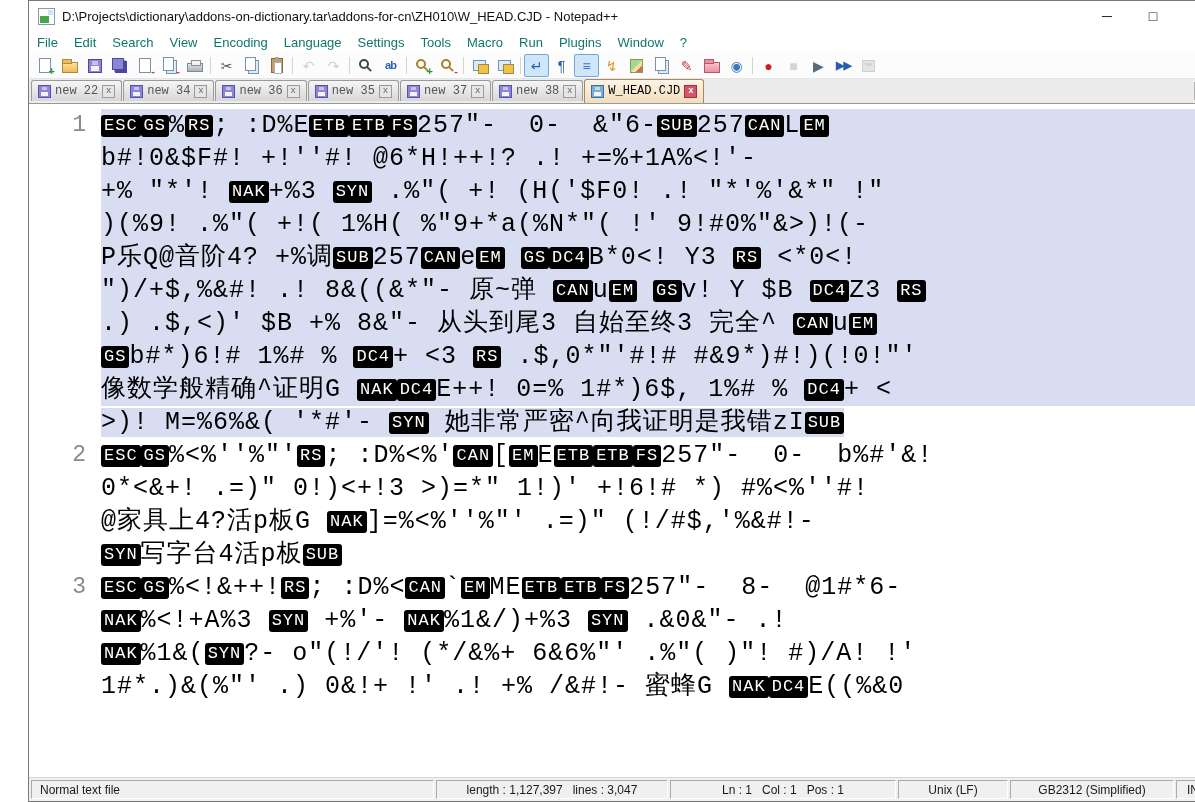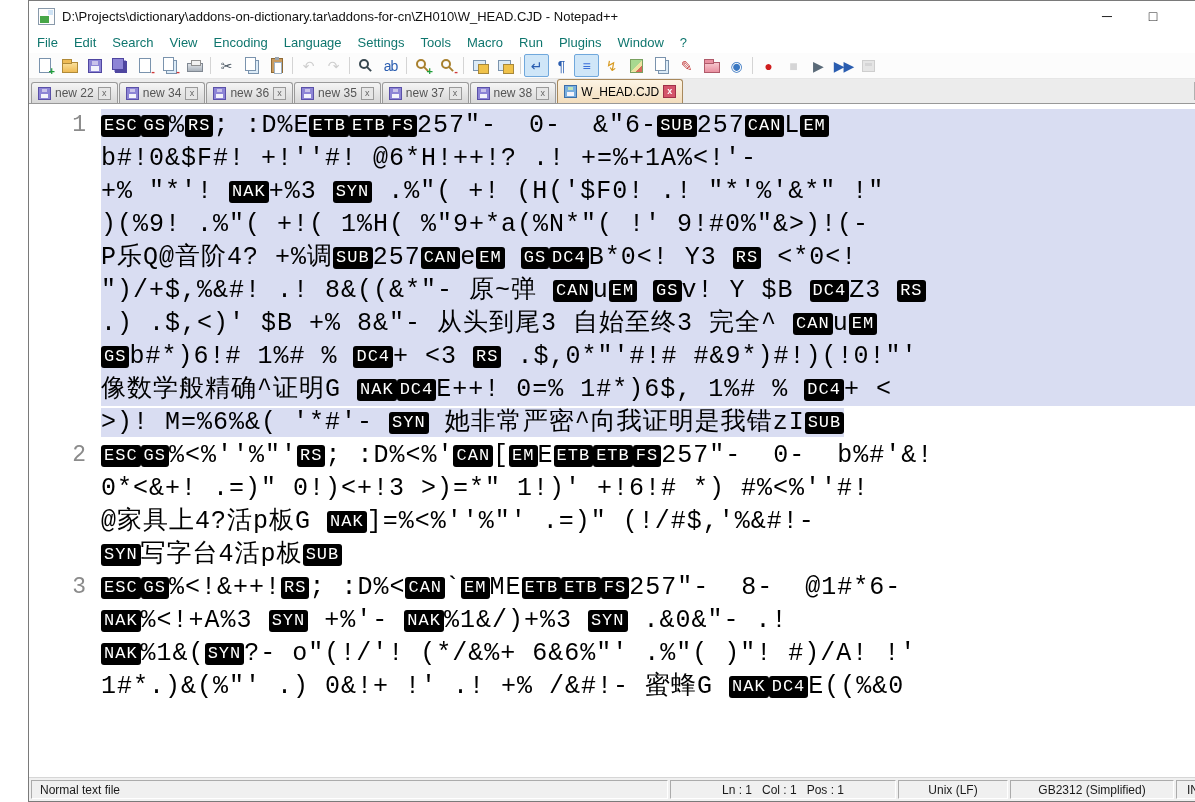--- a/index.html
+++ b/index.html
@@ -22,21 +22,21 @@
   .menu-item { padding:2px 8px; color:#0f766e; white-space:nowrap; }
   .menu-x { margin-left:auto; padding:0 12px; font-size:13px; font-weight:bold; color:#333; }
 
   
   .toolbar { height:26px; flex:none; display:flex; align-items:center; padding:0 3px; background:#fcfcfc; border-bottom:1px solid #e6e6e6; }
   .tb { width:25px; height:23px; display:flex; align-items:center; justify-content:center; position:relative; border:1px solid transparent; border-radius:2px; margin:0; }
   .tb.active { background:#cfe6f8; border-color:#70a8dc; }
   .tb.disabled { opacity:.42; filter:grayscale(.9); }
   .tb-sep { width:1px; height:17px; background:#d4d4d4; margin:0 3px; flex:none; }
   .tb .g { font-size:14px; line-height:1; }
-  .tb .g.small { font-size:14px; letter-spacing:-1px; }
+  .tb .g.small { font-size:11px; letter-spacing:-1px;font-weight:bold; }
   .tb .bdg { position:absolute; right:1px; bottom:-1px; font-size:11px; font-weight:bold; line-height:1; }
   .ic { display:block; position:relative; }
   .k-page { width:12px; height:15px; background:#fff; border:1px solid #7a93ad; }
   .k-page2 { width:11px; height:14px; background:#fff; border:1px solid #7a93ad; box-shadow:3px 3px 0 -1px #dcebf7, 3px 3px 0 0 #7a93ad; margin-right:3px; margin-bottom:3px; }
   .k-folder { width:16px; height:11px; background:linear-gradient(#fbe09a,#eebb55); border:1px solid #b08a38; margin-top:3px; }
   .k-folder::before { content:""; position:absolute; top:-4px; left:-1px; width:8px; height:3px; background:#eebb55; border:1px solid #b08a38; }
   .k-pinkfolder { width:16px; height:11px; background:linear-gradient(#f7c6cd,#e890a0); border:1px solid #b05a6a; margin-top:3px; }
   .k-pinkfolder::before { content:""; position:absolute; top:-4px; left:-1px; width:8px; height:3px; background:#e890a0; border:1px solid #b05a6a; }
   .k-floppy { width:14px; height:14px; background:#8d85d6; border:1px solid #4f46a0; }
   .k-floppy::before { content:""; position:absolute; left:2px; right:2px; bottom:1px; height:5px; background:#f3f3fb; }
@@ -50,21 +50,21 @@
   .k-mag { width:10px; height:10px; border:2px solid currentColor; border-radius:50%; margin:0 3px 3px 0; }
   .k-mag::after { content:""; position:absolute; width:2px; height:6px; background:currentColor; right:-3px; bottom:-5px; transform:rotate(-45deg); }
   .k-sync { width:13px; height:11px; background:#dceaf5; border:1px solid #7a93ad; }
   .k-sync::after { content:""; position:absolute; right:-4px; bottom:-4px; width:9px; height:8px; background:#f0c24a; border:1px solid #a8883a; }
   .k-map { width:13px; height:14px; border:1px solid #7aa060; background:linear-gradient(135deg,#a8d890 48%,#ece4a2 48%, #ece4a2 70%, #d86a5a 70%); }
   .k-block { width:13px; height:12px; background:#c2c7ce; border:1px solid #8a9099; }
   .k-block::before { content:""; position:absolute; left:2px; top:2px; right:2px; height:3px; background:#9aa2ac; }
 
   
   .tabbar { height:25px; flex:none; background:#ececec; display:flex; align-items:flex-end; border-bottom:1px solid #989898; position:relative; }
-  .tabs { display:flex; align-items:flex-end; height:25px; padding-left:2px; }
+  .tabs { display:flex; align-items:center; height:25px; padding-left:2px;font-family:Liberation Mono, monospace; }
   .tab { height:21px; display:flex; align-items:center; gap:4px; padding:0 6px; margin-right:1px; background:linear-gradient(#f5f5f5,#d7d7d7); border:1px solid #9a9a9a; border-bottom:none; border-radius:3px 3px 0 0; font-size:12px; color:#555; white-space:nowrap; }
   .tab.active { height:24px; background:linear-gradient(#fdf4e4,#f2ddbd); border-color:#a8895c; color:#000; }
   .tfl { width:13px; height:13px; position:relative; background:#8d85d6; border:1px solid #5a50a8; flex:none; }
   .tfl::before { content:""; position:absolute; left:2px; right:2px; bottom:1px; height:4px; background:#f3f3fb; }
   .tfl::after { content:""; position:absolute; left:3px; right:3px; top:1px; height:3px; background:#c9c3ea; }
   .tab.active .tfl { background:#79aede; border-color:#3c6ea8; }
   .tab.active .tfl::after { background:#bfe4bb; }
   .tx { width:13px; height:13px; border:1px solid #9a9a9a; background:#e6e6e6; color:#666; font-size:9px; line-height:11px; text-align:center; flex:none; }
   .tab.active .tx { background:#d4556a; border-color:#a03048; color:#fff; font-weight:bold; }
   .tabscroll { position:absolute; right:1px; top:3px; display:flex; gap:1px; }
@@ -367,19 +367,20 @@
       <div class="sbtn">▲</div>
       <div class="strack">
         <div class="sthumb"></div>
       </div>
       <div class="sbtn">▼</div>
     </div>
   </div>
 
   <div class="statusbar">
     <div class="ssec s1">Normal text file</div>
+    <div class="ssec s2">length : 1,127,397   lines : 3,047</div>
     <div class="ssec s3">Ln : 1   Col : 1   Pos : 1</div>
     <div class="ssec s4">Unix (LF)</div>
     <div class="ssec s5">GB2312 (Simplified)</div>
     <div class="ssec s6">INS</div>
   </div>
 
 </div>
 
 </body></html>

